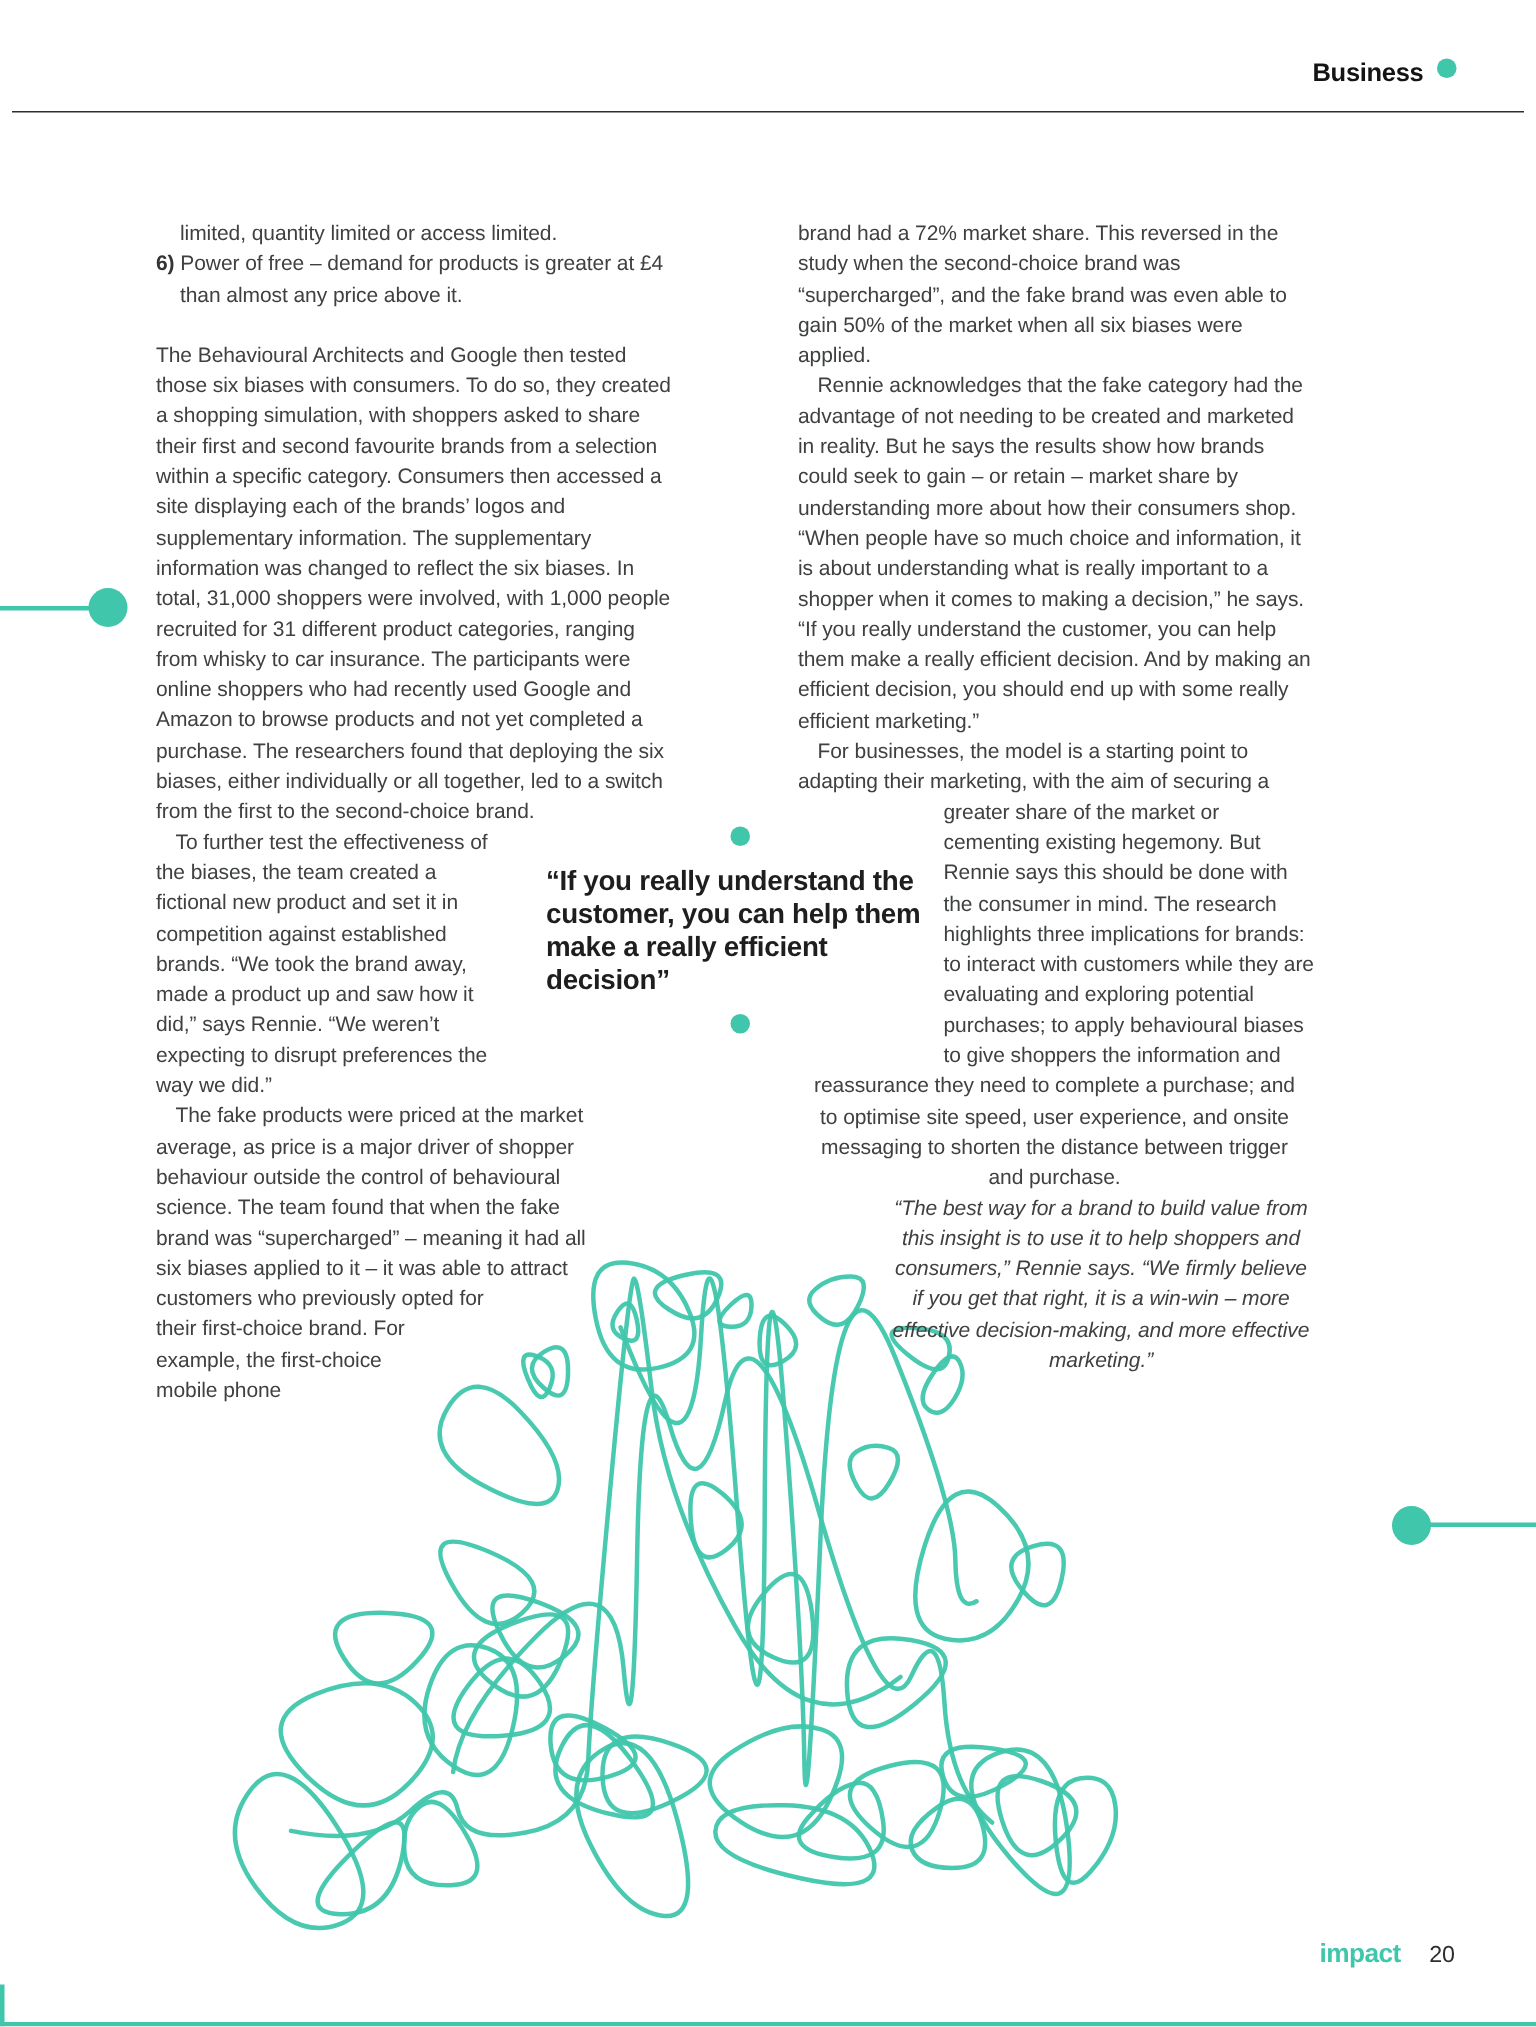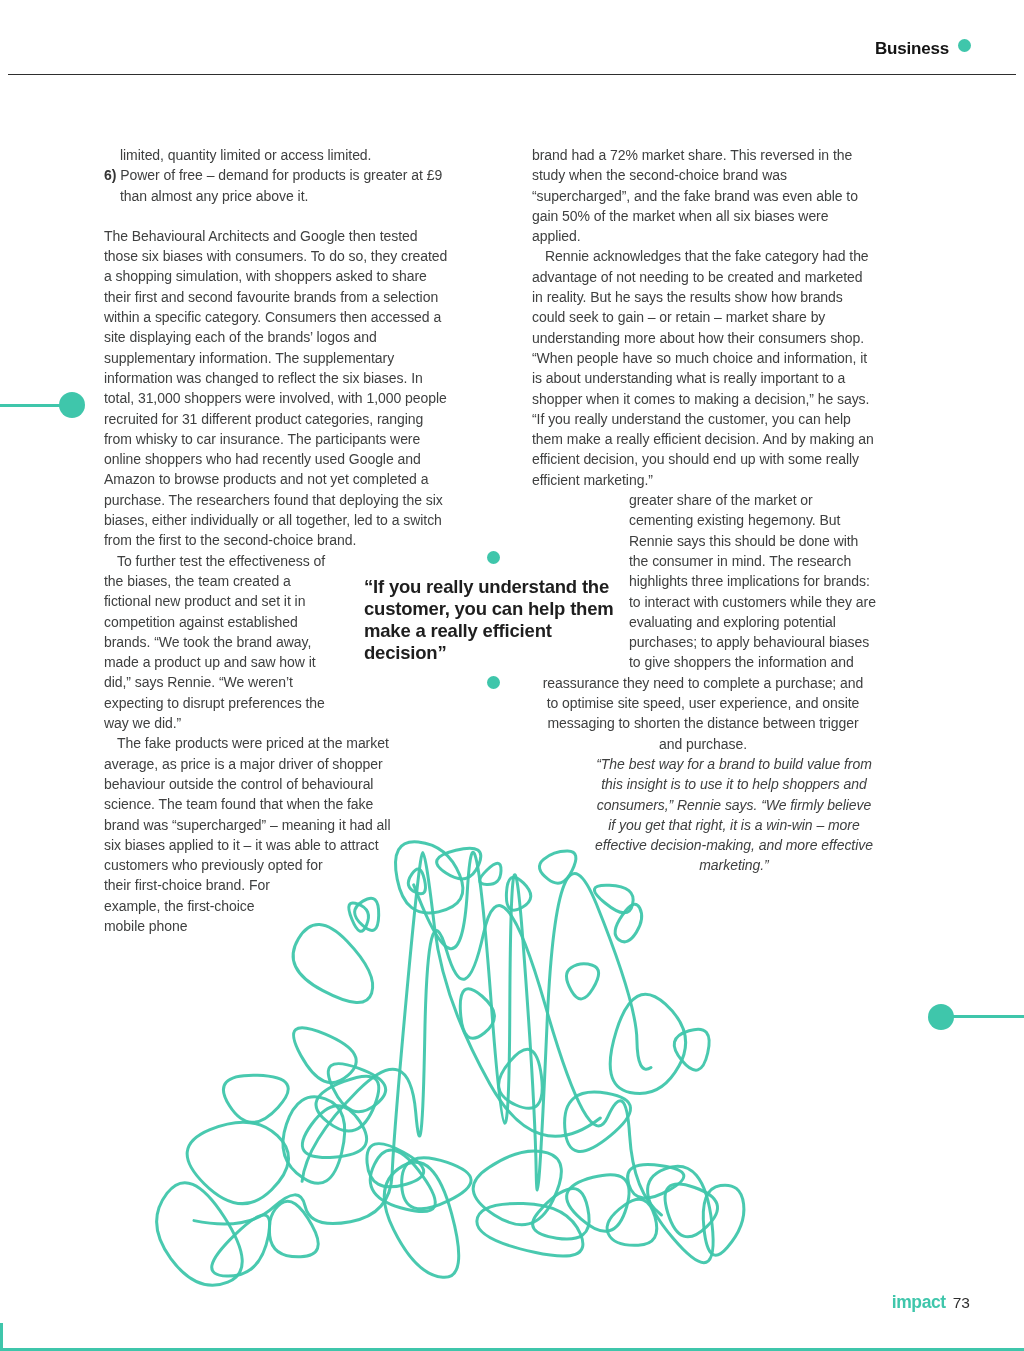--- a/index.html
+++ b/index.html
@@ -41,21 +41,21 @@
   .dot-left { left:59px; top:392px; }
   .dot-right { left:928px; top:1004px; }
   .edge-bottom { position:absolute; left:0; right:0; bottom:0; height:3px; background:#3fc6ab; z-index:3; }
   .edge-left-bottom { position:absolute; left:0; bottom:0; width:3px; height:28px; background:#3fc6ab; z-index:3; }
 
   
   #scribble-svg { position:absolute; left:140px; top:693px; z-index:1; pointer-events:none; overflow:visible; }
   #scribble-svg path { fill:none; stroke:#3fc6ab; stroke-width:3; stroke-linecap:round; stroke-linejoin:round; opacity:0.95; }
 
   
-  .footer { position:absolute; top:1292px; right:54px; display:flex; align-items:baseline; gap:7px; z-index:3; }
+  .footer { position:absolute; top:1292px; right:54px; display:flex; align-items:baseline; gap:19px; z-index:3; }
   .brand { color:#3fc6ab; font-weight:bold; font-size:17.5px; letter-spacing:-0.4px; }
   .pageno { color:#2e2e2e; font-size:15.5px; }
 </style>
 </head>
 <body>
 
 <div class="page">
 
   <div class="section-label">
     <span class="section-name">Business</span>
@@ -111,39 +111,40 @@
       <path d="M 431.5 298.0 Q 421.7 281.1 431.0 274.8 Q 440.3 268.4 452.4 272.2 Q 464.6 276.1 452.9 295.5 Q 441.3 315.0 431.5 298.0 Z"></path>
       <path d="M 469.3 192.3 Q 496.8 193.6 492.6 211.3 Q 488.4 229.0 465.1 210.0 Q 441.8 191.0 469.3 192.3 Z"></path>
       <path d="M 527.9 520.2 Q 515.8 481.1 554.6 494.5 Q 593.3 508.0 566.7 533.6 Q 540.1 559.3 527.9 520.2 Z"></path>
       <path d="M 218.2 211.2 Q 232.9 216.8 226.6 231.9 Q 220.3 247.1 211.9 226.3 Q 203.4 205.6 218.2 211.2 Z"></path>
       <path d="M 137.4 442.7 Q 162.2 466.2 131.6 496.8 Q 101.0 527.3 64.2 490.7 Q 27.4 454.1 70.0 436.6 Q 112.7 419.2 137.4 442.7 Z"></path>
       <path d="M 282.6 482.8 Q 314.5 527.7 266.3 516.2 Q 218.0 504.8 234.4 471.4 Q 250.7 437.9 282.6 482.8 Z"></path>
     </svg>
 
   <div class="col col1">
     <p class="p-cont">limited, quantity limited or access limited.</p>
-    <p class="p-list"><b>6)</b> <span>Power of free – demand for products is greater at £9 than almost any price above it.</span></p>
+    <p class="p-list"><b>6)</b> <span>Power of free – demand for products is greater at £4 than almost any price above it.</span></p>
     <p>The Behavioural Architects and Google then tested those six biases with consumers. To do so, they created a shopping simulation, with shoppers asked to share their first and second favourite brands from a selection within a specific category. Consumers then accessed a site displaying each of the brands’ logos and supplementary information. The supplementary information was changed to reflect the six biases. In total, 31,000 shoppers were involved, with 1,000 people recruited for 31 different product categories, ranging from whisky to car insurance. The participants were online shoppers who had recently used Google and Amazon to browse products and not yet completed a purchase. The researchers found that deploying the six biases, either individually or all together, led to a switch from the first to the second-choice brand.</p>
     <p class="narrow indent">To further test the effectiveness of the biases, the team created a fictional new product and set it in competition against established brands. “We took the brand away, made a product up and saw how it did,” says Rennie. “We weren’t expecting to disrupt preferences the way we did.”</p>
     <p class="p5wrap indent"><i class="fs" style="width:0;height:125px"></i><i class="fs" style="width:55px;height:20px"></i><i class="fs" style="width:95px;height:20px"></i><i class="fs" style="width:115px;height:62px"></i><span>The fake products were priced at the market average, as price is a major driver of shopper behaviour outside the control of behavioural science. The team found that when the fake brand was “supercharged” – meaning it had all six biases applied to it – it was able to attract customers who previously opted for their first-choice brand. For example, the first-choice mobile phone</span></p>
   </div>
 
   <div class="col col2">
     <p>brand had a 72% market share. This reversed in the study when the second-choice brand was “supercharged”, and the fake brand was even able to gain 50% of the market when all six biases were applied.</p>
     <p class="indent">Rennie acknowledges that the fake category had the advantage of not needing to be created and marketed in reality. But he says the results show how brands could seek to gain – or retain – market share by understanding more about how their consumers shop.</p>
     <p>“When people have so much choice and information, it is about understanding what is really important to a shopper when it comes to making a decision,” he says. “If you really understand the customer, you can help them make a really efficient decision. And by making an efficient decision, you should end up with some really efficient marketing.”</p>
+    <p class="indent">For businesses, the model is a starting point to adapting their marketing, with the aim of securing a</p>
     <p class="indent-block">greater share of the market or cementing existing hegemony. But Rennie says this should be done with the consumer in mind. The research highlights three implications for brands: to interact with customers while they are evaluating and exploring potential purchases; to apply behavioural biases to give shoppers the information and</p>
     <p class="center-a">reassurance they need to complete a purchase; and to optimise site speed, user experience, and onsite messaging to shorten the distance between trigger and purchase.</p>
     <p class="center-b">“The best way for a brand to build value from this insight is to use it to help shoppers and consumers,” Rennie says. “We firmly believe if you get that right, it is a win-win – more effective decision-making, and more effective marketing.”</p>
   </div>
 
   <div class="pullquote">
     <span class="dot"></span>
     <div class="pq-text">“If you really understand the customer, you can help them make a really efficient decision”</div>
     <span class="dot"></span>
   </div>
 
   <div class="footer">
     <span class="brand">impact</span>
-    <span class="pageno">73</span>
+    <span class="pageno">20</span>
   </div>
 
 </div>
 
 </body></html>

